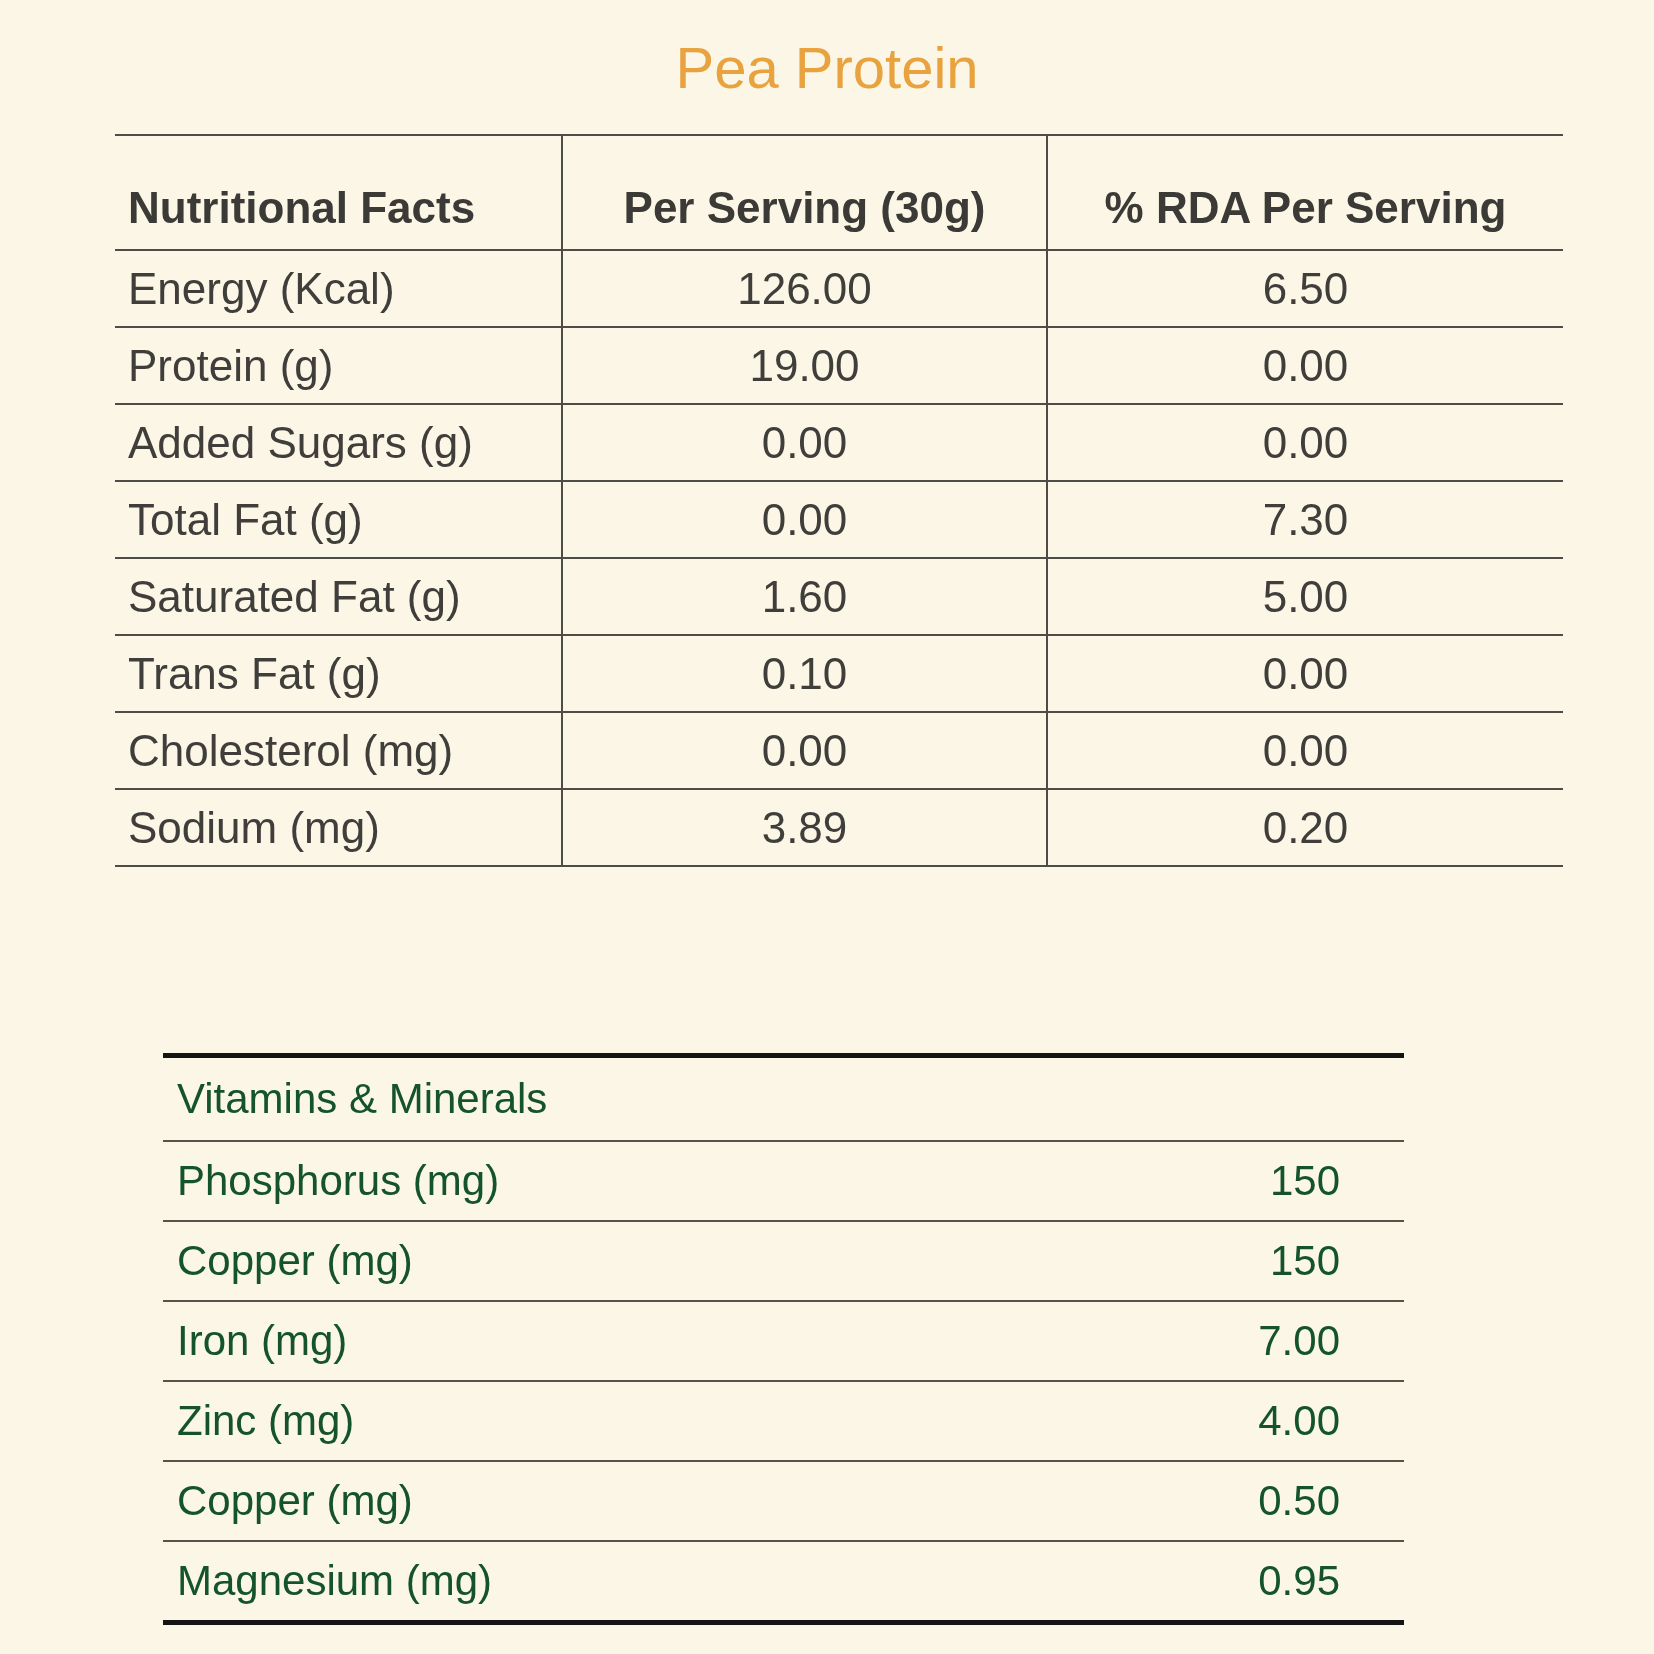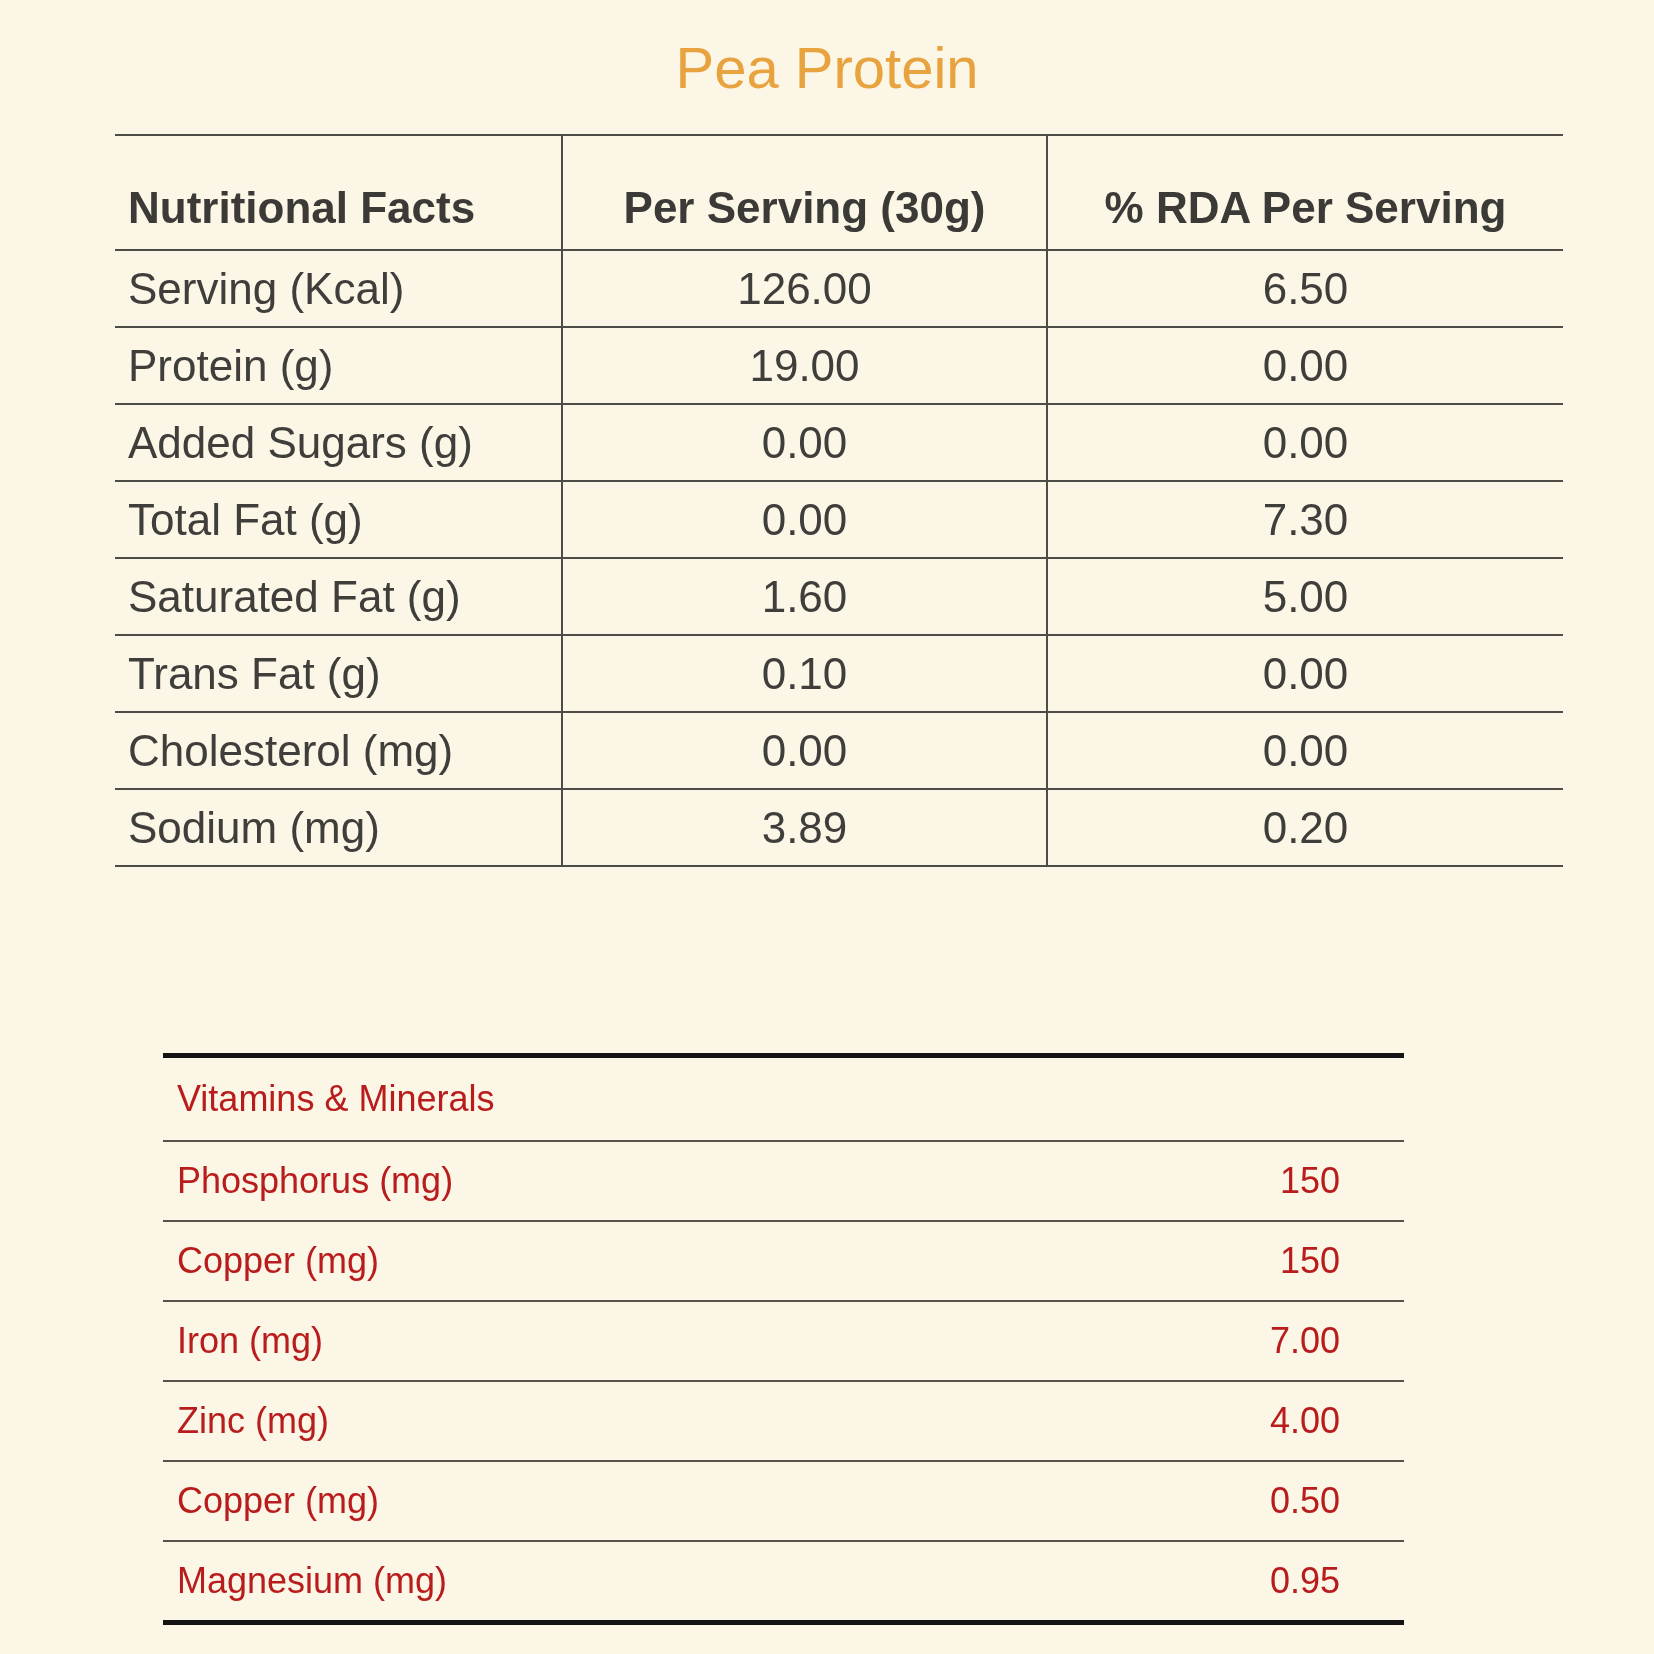--- a/index.html
+++ b/index.html
@@ -60,22 +60,22 @@
   table.t1 td.c2, table.t1 td.c3 { border-left: 2px solid #4E4C47; border-radius: 13px; }
 
   
   table.t2 {
     position: absolute;
     left: 163px;
     top: 1053px;
     width: 1241px;
     border-collapse: collapse;
     table-layout: fixed;
-    font-size: 36px;
-    color: #b91c1c;
+    font-size: 42px;
+    color: #14532d;
     border-top: 5px solid #141414;
     border-bottom: 5px solid #141414;
   }
   table.t2 td {
     border-bottom: 2px solid #56534C;
     height: 76px;
     vertical-align: middle;
     white-space: nowrap;
   }
   table.t2 tr.hdr td { height: 80px; }
@@ -90,21 +90,21 @@
   <h1 class="page-title">Pea Protein</h1>
 
   <table class="t1">
     <tbody>
       <tr class="hdr">
         <td class="c1">Nutritional Facts</td>
         <td class="c2">Per Serving (30g)</td>
         <td class="c3">% RDA Per Serving</td>
       </tr>
       <tr>
-        <td class="c1">Serving (Kcal)</td>
+        <td class="c1">Energy (Kcal)</td>
         <td class="c2">126.00</td>
         <td class="c3">6.50</td>
       </tr>
       <tr>
         <td class="c1">Protein (g)</td>
         <td class="c2">19.00</td>
         <td class="c3">0.00</td>
       </tr>
       <tr>
         <td class="c1">Added Sugars (g)</td>

